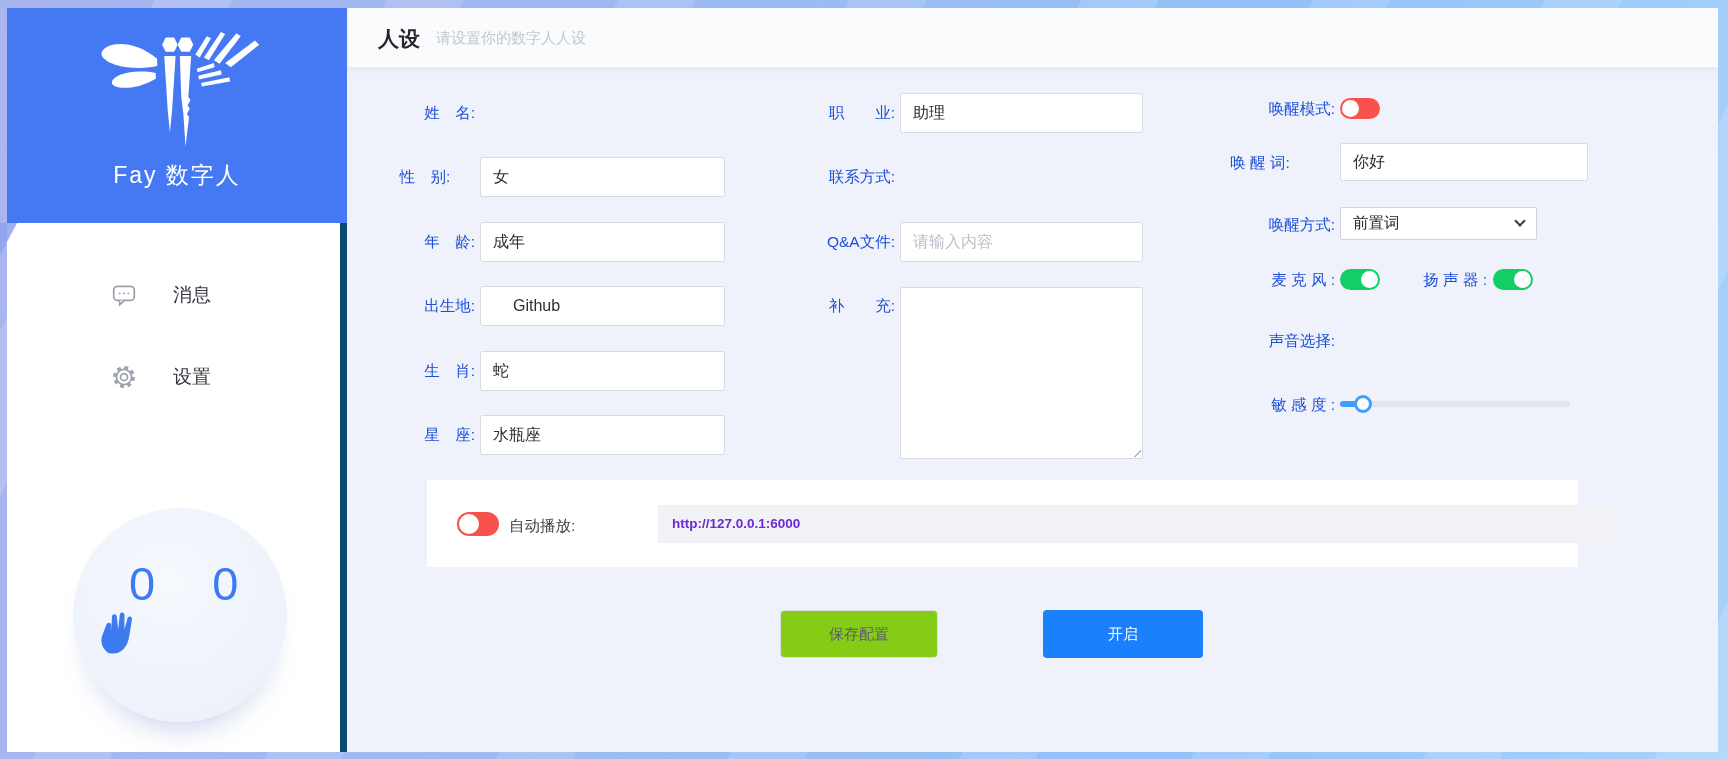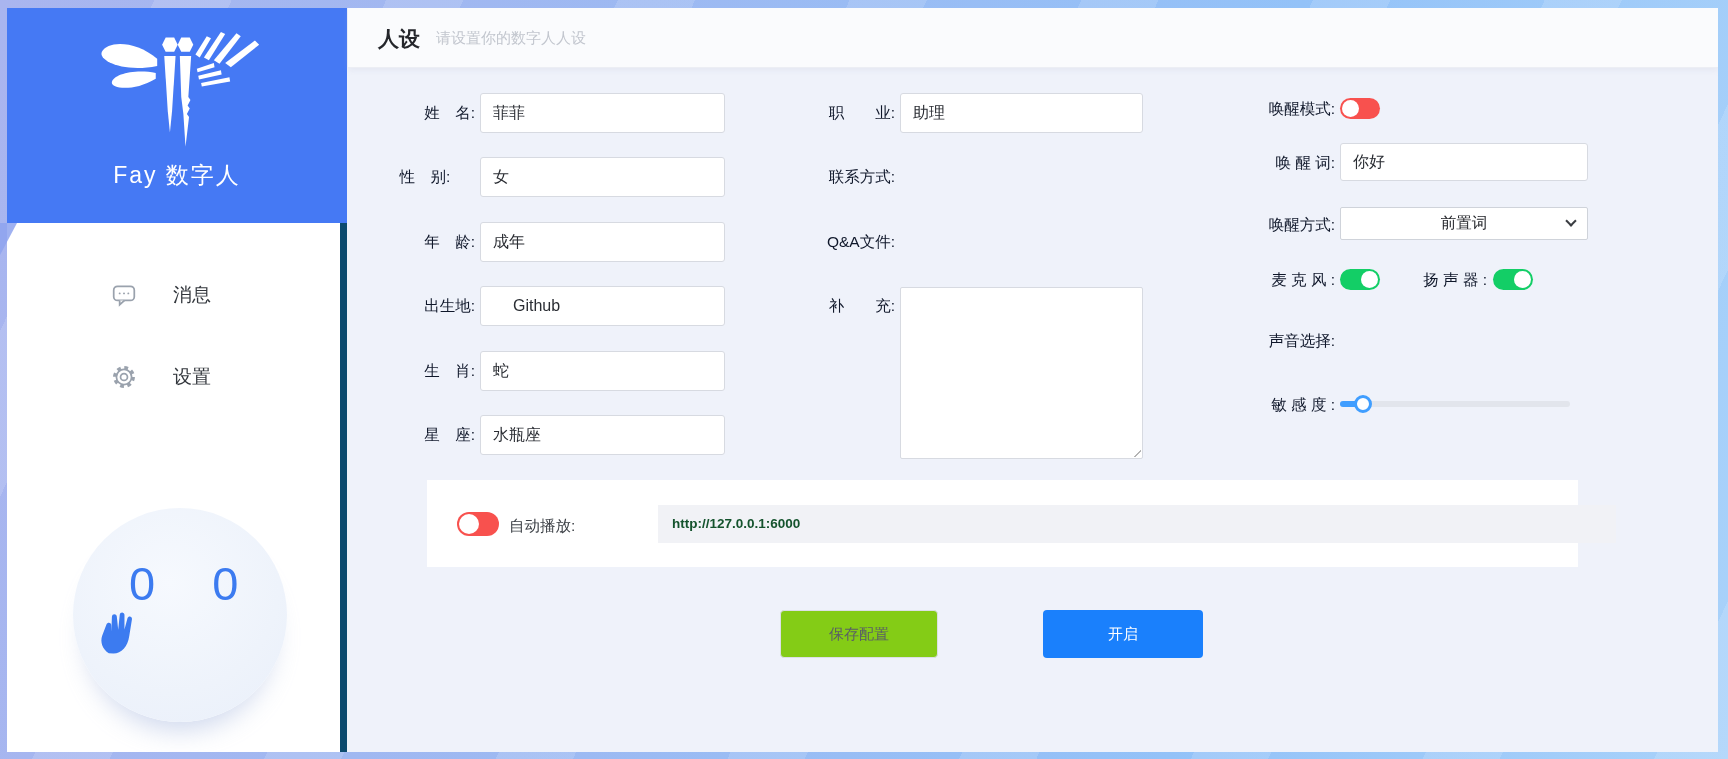--- a/index.html
+++ b/index.html
@@ -32,21 +32,21 @@
     font-size:47px; font-weight:500; letter-spacing:22px; white-space:nowrap; }
   .avatar-hand { position:absolute; left:22px; top:96px; transform:rotate(-6deg); }
 
   
   .main { position:absolute; left:341px; top:0; width:1370px; height:744px; }
   .main-header { position:absolute; left:0; top:0; width:1370px; height:60px; background:#fafbfd;
     border-bottom:1px solid #eceef4; box-shadow:0 2px 6px rgba(175,185,210,.18); }
   .page-title { position:absolute; left:30px; top:17px; font-size:21px; font-weight:bold; color:#24262b; }
   .page-subtitle { position:absolute; left:88px; top:21px; font-size:15px; color:#c2c6ce; }
 
-  .f-label { position:absolute; text-align:right; font-size:15.5px; color:#0f172a; white-space:pre; }
+  .f-label { position:absolute; text-align:right; font-size:15.5px; color:#1d4ed8; white-space:pre; }
   .f-input { position:absolute; width:245px; height:40px; background:#fff; border:1px solid #d7dae1;
     border-radius:3px; padding:0 12px; font-size:16px; color:#2a2d33;
     font-family:"Liberation Sans","DejaVu Sans",sans-serif; }
   .f-input::placeholder { color:#bcc1ca; }
   .f-textarea { position:absolute; background:#fff; border:1px solid #d7dae1; border-radius:2px;
     padding:8px 10px; font-size:15px; resize:none; }
   .resize-grip { position:absolute; width:10px; height:10px;
     background:repeating-linear-gradient(135deg,#b4b4b4 0 1.5px,transparent 1.5px 4.5px);
     clip-path:polygon(100% 0,100% 100%,0 100%); }
 
@@ -65,21 +65,21 @@
   .toggle.big .knob { width:20px; height:20px; }
 
   .slider { position:absolute; height:18px; }
   .slider .track { position:absolute; left:0; right:0; top:6px; height:6px; border-radius:3px; background:#e2e5ec; }
   .slider .fill { position:absolute; left:0; top:6px; height:6px; border-radius:3px; background:#409eff; }
   .slider .knob { position:absolute; top:0; width:18px; height:18px; margin-left:-9px; border-radius:50%;
     background:#fff; border:3px solid #409eff; cursor:pointer; }
 
   .autoplay-panel { position:absolute; left:79px; top:472px; width:1151px; height:87px; background:#ffffff; }
   .url-field { position:absolute; left:231px; top:25px; width:958px; height:38px; background:#f1f2f6;
-    font-size:13.5px; font-weight:bold; color:#14532d; line-height:38px; padding-left:14px; }
+    font-size:13.5px; font-weight:bold; color:#6d28d9; line-height:38px; padding-left:14px; }
 
   .btn { position:absolute; height:48px; border-radius:4px; font-size:15px; display:flex;
     align-items:center; justify-content:center; cursor:pointer; }
   .btn-plain { background:#84cc16; border:1px solid #dcdfe6; color:#5a5e66; }
   .btn-primary { background:#1a80fc; color:#fff; }
 </style>
 </head>
 <body>
 
 <div class="window">
@@ -136,21 +136,20 @@
     </div>
   </div>
 
   <div class="main">
     <div class="main-header">
       <span class="page-title">人设</span>
       <span class="page-subtitle">请设置你的数字人人设</span>
     </div>
 
     <div class="f-label" style="left:27px;top:95px;width:100px;">姓　名:</div>
-    <input class="f-input" style="left: 132px; top: 85px;" value="菲菲">
 
     <div class="f-label" style="left:27px;top:159px;width:100px;text-align:center;">性　别:</div>
     <input class="f-input" style="left: 132px; top: 149px;" value="女">
 
     <div class="f-label" style="left:27px;top:224px;width:100px;">年　龄:</div>
     <input class="f-input" style="left: 132px; top: 214px;" value="成年">
 
     <div class="f-label" style="left:27px;top:288px;width:100px;">出生地:</div>
     <input class="f-input" style="left: 132px; top: 278px; padding-left: 32px;" value="Github">
 
@@ -159,35 +158,36 @@
 
     <div class="f-label" style="left:27px;top:417px;width:100px;">星　座:</div>
     <input class="f-input" style="left: 132px; top: 407px;" value="水瓶座">
 
     <div class="f-label" style="left:415px;top:95px;width:132px;">职　　业:</div>
     <input class="f-input" style="left: 552px; top: 85px; width: 243px;" value="助理">
 
     <div class="f-label" style="left:415px;top:159px;width:132px;">联系方式:</div>
 
     <div class="f-label" style="left:415px;top:224px;width:132px;">Q&amp;A文件:</div>
+    <input class="f-input" style="left: 552px; top: 214px; width: 243px;" placeholder="请输入内容">
 
     <div class="f-label" style="left:415px;top:288px;width:132px;">补　　充:</div>
     <textarea class="f-textarea" style="left: 552px; top: 279px; width: 243px; height: 172px;"></textarea>
     <div class="resize-grip" style="left:783px;top:439px;"></div>
 
     <div class="f-label" style="left:837px;top:90px;width:150px;line-height:21px;">唤醒模式:</div>
     <div class="toggle state-off" style="left:992px;top:90px;">
         <span class="knob"></span>
       </div>
 
-    <div class="f-label" style="left:837px;top:145px;width:150px;">唤 醒 词:</div>
+    <div class="f-label" style="left:837px;top:145px;width:150px;text-align:center;">唤 醒 词:</div>
     <input class="f-input" style="left: 992px; top: 135px; width: 248px; height: 38px;" value="你好">
 
     <div class="f-label" style="left:837px;top:207px;width:150px;">唤醒方式:</div>
-    <div class="select-box" style="left:992px;top:199px;width:248px;height:33px;justify-content:center;">
+    <div class="select-box" style="left:992px;top:199px;width:197px;height:33px;">
       <span>前置词</span>
       <span class="chevron"></span>
     </div>
 
     <div class="f-label" style="left:837px;top:261px;width:150px;line-height:21px;">麦 克 风 :</div>
     <div class="toggle state-on" style="left:992px;top:261px;">
         <span class="knob"></span>
       </div>
     <div class="f-label" style="left:1057px;top:261px;width:82px;line-height:21px;">扬 声 器 :</div>
     <div class="toggle state-on" style="left:1145px;top:261px;">

